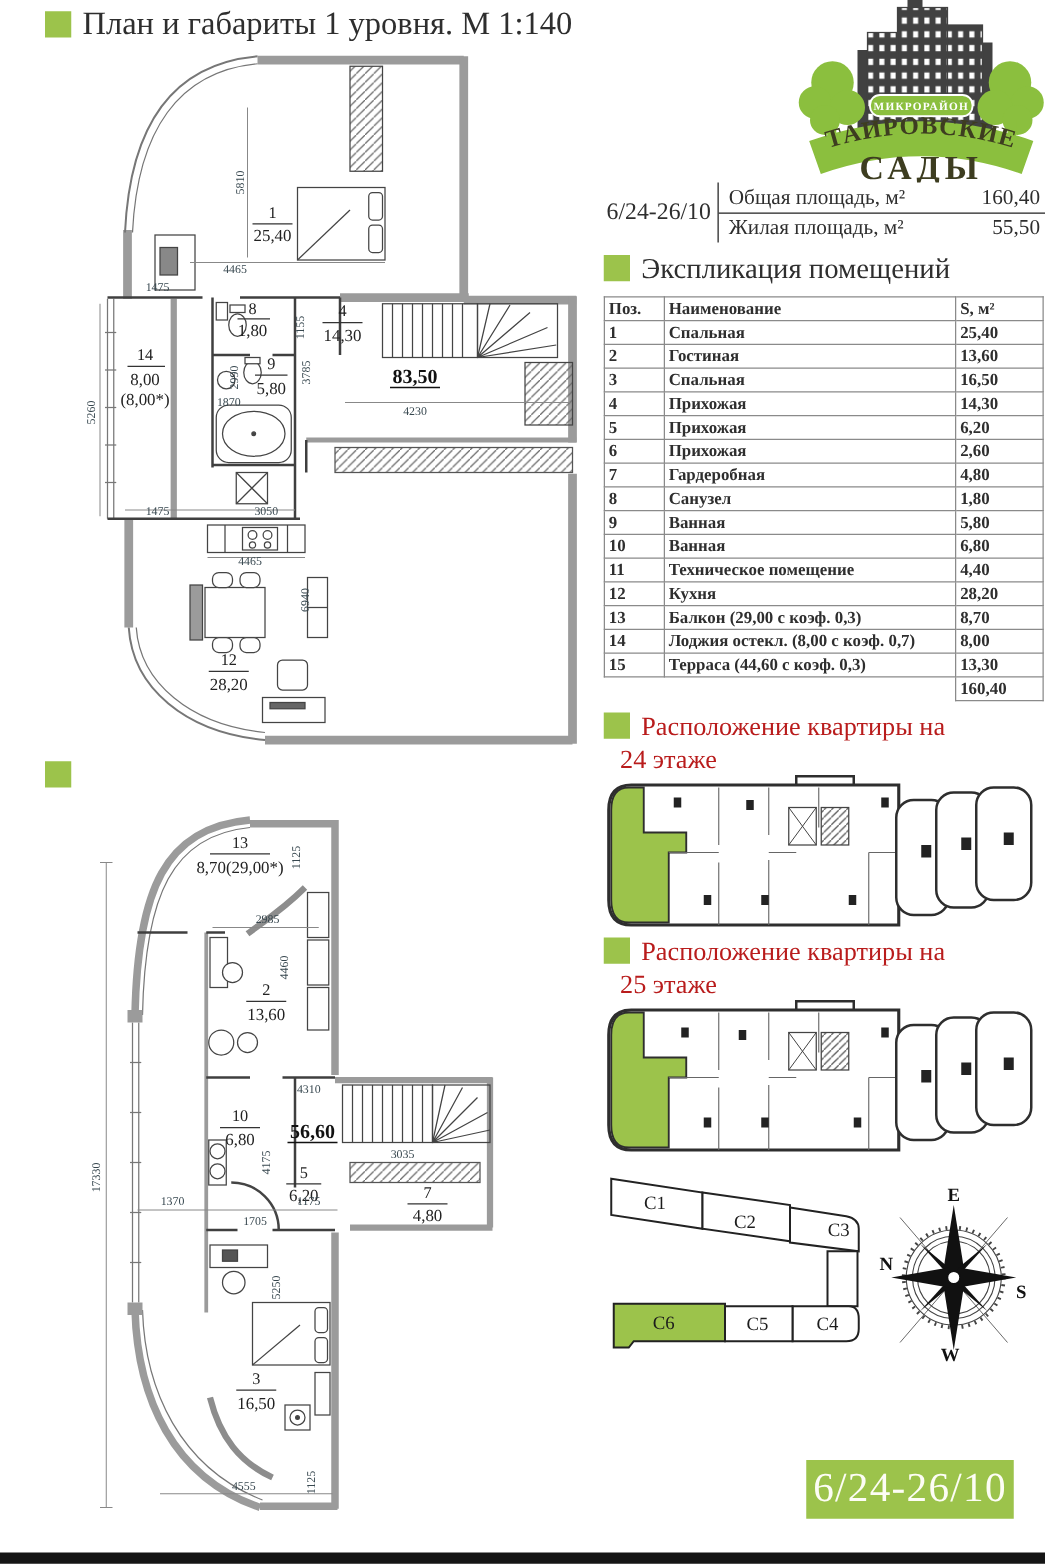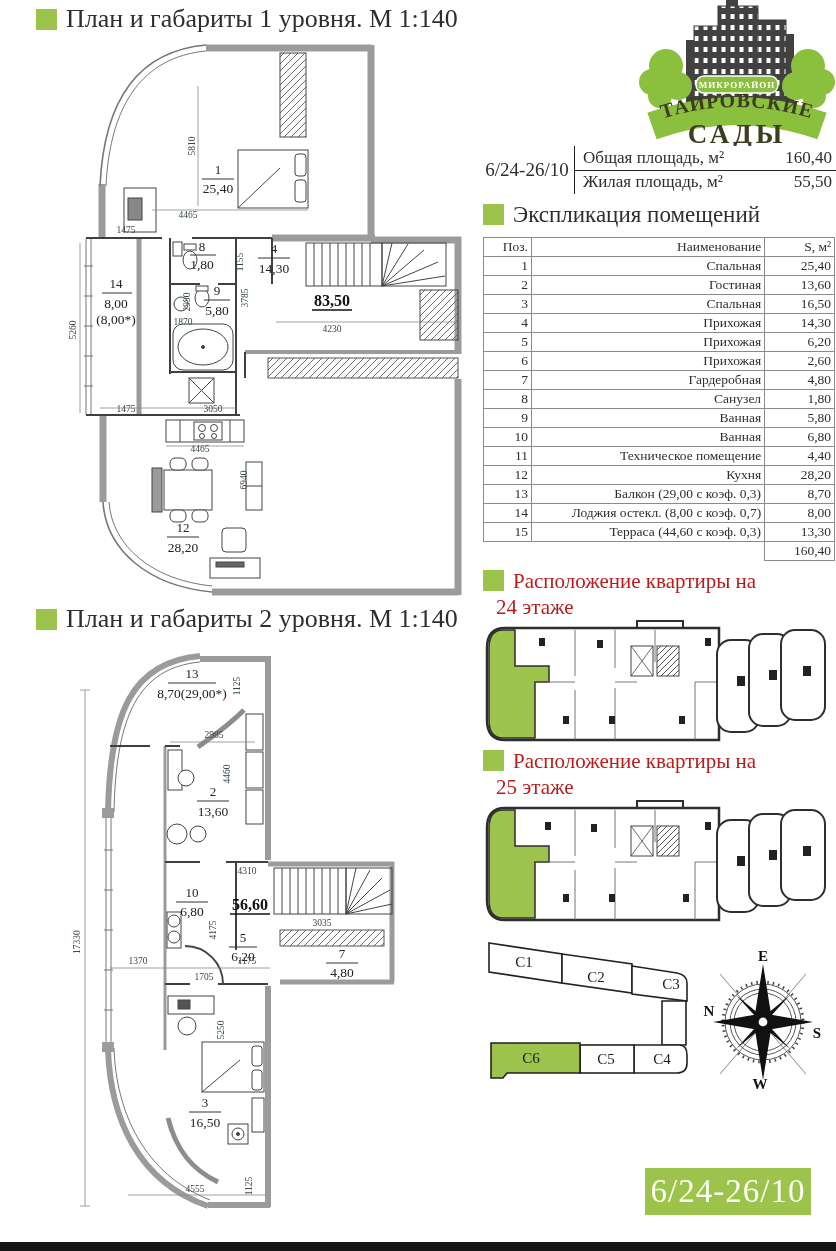--- a/index.html
+++ b/index.html
@@ -13,40 +13,40 @@
   
   .info-box{left:480px;top:146px;width:356px;height:48px;display:flex;align-items:stretch;font-size:17px;}
   .info-code{width:94px;display:flex;align-items:center;justify-content:center;font-size:19px;}
   .info-right{flex:1;border-left:1.5px solid #222;display:flex;flex-direction:column;}
   .info-row{flex:1;display:flex;align-items:center;padding:0 4px 0 8px;}
   .info-row.first{border-bottom:1.5px solid #222;}
   .info-label{flex:1;}
   .info-value{width:58px;text-align:right;}
   
   table.expl{border-collapse:collapse;width:352px;font-size:13.5px;}
-  table.expl td,table.expl th{border:1px solid #8a8a8a;text-align:right;padding:0 3px;height:18px;font-weight:normal;line-height:1.1;}
+  table.expl td,table.expl th{border:1px solid #8a8a8a;text-align:left;padding:0 3px;height:18px;font-weight:bold;line-height:1.1;}
   table.expl col.c1{width:48px;} table.expl col.c2{width:234px;} table.expl col.c3{width:70px;}
   table.expl tr.total td{border:none;}
   table.expl tr.total td.val{border-left:1px solid #8a8a8a;border-right:1px solid #8a8a8a;border-bottom:1px solid #8a8a8a;}
   .code-box{left:645px;top:1168px;width:166px;height:47px;background:#9cc34b;color:#fdfdf5;
             font-size:33px;text-align:center;line-height:47px;letter-spacing:1px;}
   .bottom-bar{left:0;top:1242px;width:836px;height:9px;background:#151515;}
   svg text{font-family:"Liberation Serif","DejaVu Serif",serif;}
   .dim{font-size:9.5px;fill:#37474f;}
   .rnum{font-size:13px;fill:#222;}
   .rarea{font-size:13.5px;fill:#222;}
   .rtotal{font-size:16px;font-weight:bold;fill:#111;}
   .clabel{font-size:15px;fill:#1c1c1c;}
 </style>
 </head>
 <body>
 
 <div class="abs sec-title" style="left:36px;top:4px;"><span class="green-sq"></span><span>План и габариты 1 уровня. М 1:140</span></div>
 
-<div class="abs sec-title" style="left:36px;top:604px;"><span class="green-sq"></span><span>План и габариты 2 уровня. М 1:140</span></div>
+<div class="abs sec-title" style="left:36px;top:604px;"><span class="green-sq"></span></div>
 
 <svg class="abs" style="left:40px;top:38px;" width="425" height="562" viewBox="0 0 425 562">
   <defs>
     <pattern id="hp1" width="7" height="7" patternUnits="userSpaceOnUse">
         <path d="M0,7 L7,0" stroke="#6b6b6b" stroke-width="1"></path>
       </pattern>
   </defs>
   <g stroke="#9b9b9b" stroke-width="7" fill="none">
     <path d="M166,10 H331"></path>
       <path d="M331,7 V200"></path>

